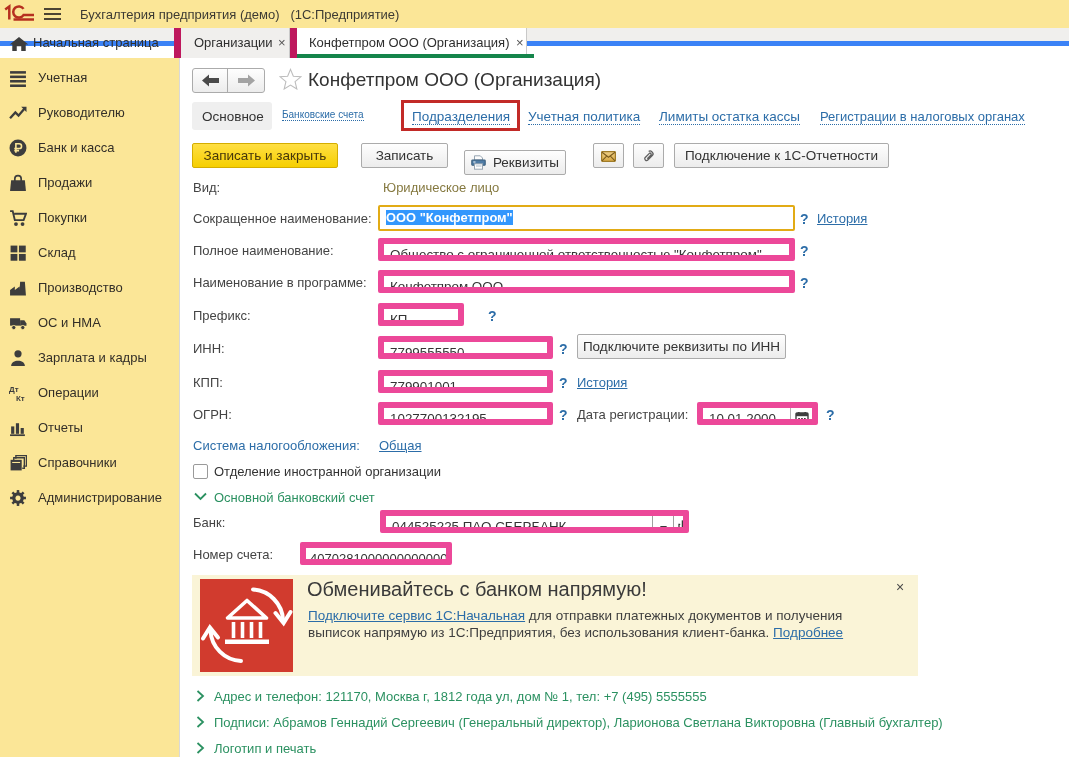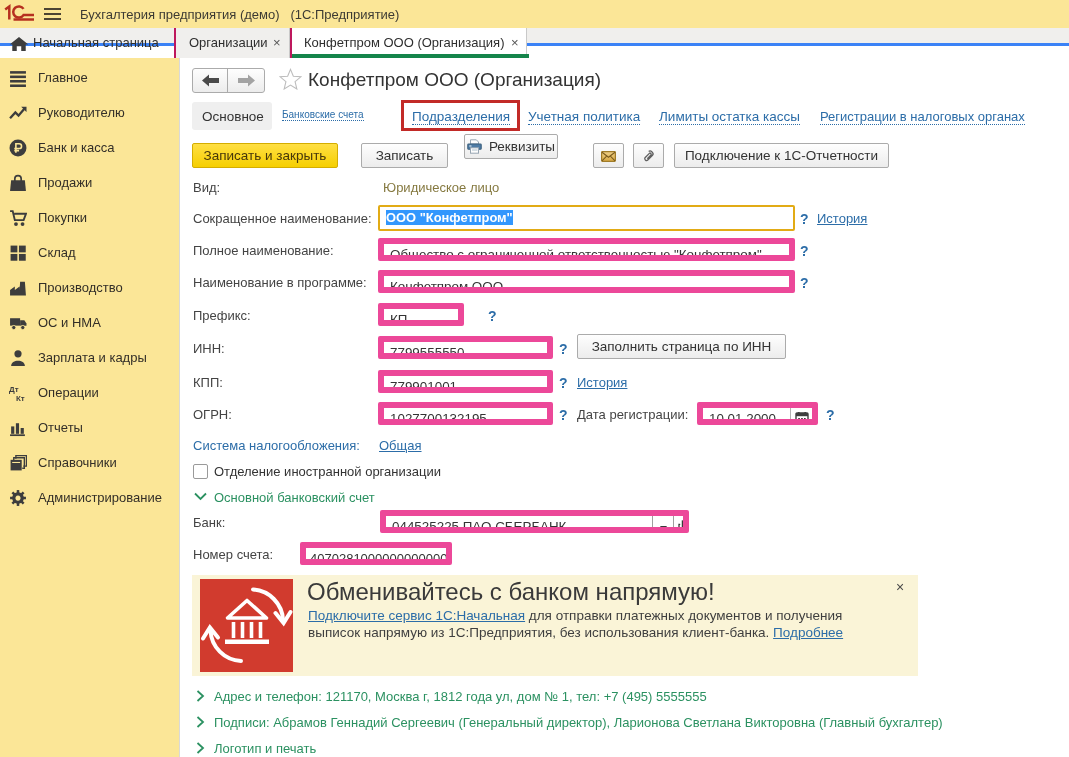--- a/index.html
+++ b/index.html
@@ -1,25 +1,25 @@
 <!DOCTYPE html>
 <html><head><meta charset="utf-8"><title>1C</title>
 <style>
 *{margin:0;padding:0;box-sizing:border-box}
 html,body{width:1069px;height:757px}
 body{font-family:"Liberation Sans",sans-serif;font-size:13px;color:#333;position:relative;background:#fff;overflow:hidden}
 .abs{position:absolute}
 .topbar{position:absolute;left:0;top:0;width:1069px;height:28px;background:#fbe697}
-.tabbar{position:absolute;left:0;top:28px;width:1069px;height:18px;background:#f0efed;border-bottom:3px solid #3b82f6}
+.tabbar{position:absolute;left:0;top:28px;width:1069px;height:18px;background:#f0efed;border-bottom:5px solid #3b82f6}
 .sidebar{position:absolute;left:0;top:58px;width:180px;height:699px;background:#fbe697;border-right:1px solid #d9d9d9}
 .content{position:absolute;left:181px;top:58px;width:888px;height:699px;background:#fff}
 .mi{position:absolute;left:0;width:180px;height:34px}
 .mi .ico{position:absolute;left:9px;top:8px;width:18px;height:18px}
 .mi .t{position:absolute;left:38px;top:9px;font-size:13px;color:#332f28}
-.tab{position:absolute;top:28px;height:30px;background:#f0efed;border-left:2px solid #be185d;border-right:1px solid #c9c9c9}
+.tab{position:absolute;top:28px;height:30px;background:#f0efed;border-left:7px solid #be185d;border-right:1px solid #c9c9c9}
 .tab.active{background:#fff}
 .tab .x{color:#555;font-size:13px}
 .link{color:#2c6da8;text-decoration:none}
 .dotted{border-bottom:1px dotted #2c6da8}
 .solidu{text-decoration:underline}
 .btn{position:absolute;height:25px;border:1px solid #ababab;border-radius:2px;background:linear-gradient(#fefefe,#ececec);font-size:13.5px;color:#333;text-align:center;line-height:23px}
 .inp{position:absolute;height:23px;border:6px solid #ec4899;border-radius:2px;background:#fff;font-size:13.4px;color:#333;line-height:21px;padding-left:6px;white-space:nowrap;overflow:hidden}
 .lbl{position:absolute;font-size:13px;color:#444;white-space:nowrap}
 .q{position:absolute;color:#2c6da8;font-weight:bold;font-size:14px}
 .green{color:#2b9161}
@@ -62,21 +62,21 @@
 <div id="menu">
     <div class="mi" style="top:61px">
       <svg class="ico" width="18" height="17" viewBox="0 0 17 17">
         <g fill="#3d3d3d">
           <rect x="1" y="2" width="15" height="2.4"></rect>
           <rect x="1" y="6.2" width="15" height="2.4"></rect>
           <rect x="1" y="10.4" width="15" height="2.4"></rect>
           <rect x="1" y="14.6" width="15" height="2.4"></rect>
         </g>
       </svg>
-      <div class="t">Главное</div>
+      <div class="t">Учетная</div>
     </div>
     <div class="mi" style="top:96px">
       <svg class="ico" width="18" height="17" viewBox="0 0 17 17">
         <path d="M1,13.5 L6,8 L9,11 L14.5,4.5" fill="none" stroke="#3d3d3d" stroke-width="2.2"></path>
         <path d="M11.5,2.5 L16.5,2.5 L16.5,7.5 Z" fill="#3d3d3d"></path>
       </svg>
       <div class="t">Руководителю</div>
     </div>
     <div class="mi" style="top:131px">
       <svg class="ico" width="18" height="17" viewBox="0 0 17 17">
@@ -203,21 +203,21 @@
 <div class="abs" style="left:202px;top:109px;font-size:13.5px;color:#333">Основное</div>
 <div class="abs" style="left:282px;top:109px;font-size:10px"><span class="link dotted">Банковские счета</span></div>
 <div class="abs" style="left:412px;top:109px;font-size:13.5px"><span class="link dotted">Подразделения</span></div>
 <div class="abs" style="left:401px;top:100px;width:119px;height:31px;border:3px solid #c22a27"></div>
 <div class="abs" style="left:528px;top:109px;font-size:13.5px"><span class="link dotted">Учетная политика</span></div>
 <div class="abs" style="left:659px;top:109px;font-size:13.5px"><span class="link dotted">Лимиты остатка кассы</span></div>
 <div class="abs" style="left:820px;top:109px;font-size:13px"><span class="link dotted">Регистрации в налоговых органах</span></div>
 
 <div class="btn" style="left:192px;top:143px;width:146px;background:linear-gradient(#ffdf43,#f6cf00);border-color:#d4ad00;font-weight:normal;color:#46370b">Записать и закрыть</div>
 <div class="btn" style="left:361px;top:143px;width:87px">Записать</div>
-<div class="btn" style="left:464px;top:134px;width:94px">
+<div class="btn" style="left:464px;top:150px;width:102px">
   <svg width="15" height="15" viewBox="0 0 15 15" style="vertical-align:-3px;margin-right:7px">
       <path d="M3.5,0.8 L9.3,0.8 L11.5,3 L11.5,5 L3.5,5 Z" fill="#fdfdfd" stroke="#97a5b2" stroke-width="1"></path>
       <rect x="0.8" y="5" width="13.4" height="5.2" rx="0.8" fill="#4f7ca6" stroke="#3a5f7d" stroke-width="1.1"></rect>
       <rect x="2.3" y="6.4" width="2.2" height="1.2" fill="#d7e4ef"></rect>
       <rect x="3.5" y="8.8" width="8" height="5.4" fill="#fdfdfd" stroke="#97a5b2" stroke-width="1"></rect>
       <line x1="5" y1="11" x2="10.5" y2="11" stroke="#aebfcc" stroke-width="1"></line>
     </svg>Реквизиты</div>
 <div class="btn" style="left:593px;top:143px;width:31px">
   <svg width="15" height="11" viewBox="0 0 15 11" style="margin-top:7px">
       <defs>
@@ -255,21 +255,21 @@
 <div class="inp" style="left:378px;top:270px;width:417px">Конфетпром ООО</div>
 <div class="q" style="left:800px;top:275px">?</div>
 
 <div class="lbl" style="left:193px;top:308px">Префикс:</div>
 <div class="inp" style="left:378px;top:303px;width:86px">КП</div>
 <div class="q" style="left:488px;top:308px">?</div>
 
 <div class="lbl" style="left:193px;top:341px">ИНН:</div>
 <div class="inp" style="left:378px;top:336px;width:175px">7799555550</div>
 <div class="q" style="left:559px;top:341px">?</div>
-<div class="btn" style="left:577px;top:334px;width:209px">Заполнить страница по ИНН</div>
+<div class="btn" style="left:577px;top:334px;width:209px">Подключите реквизиты по ИНН</div>
 
 <div class="lbl" style="left:193px;top:375px">КПП:</div>
 <div class="inp" style="left:378px;top:370px;width:175px">779901001</div>
 <div class="q" style="left:559px;top:375px">?</div>
 <div class="abs" style="left:577px;top:375px"><a class="link solidu" href="#h">История</a></div>
 
 <div class="lbl" style="left:193px;top:407px">ОГРН:</div>
 <div class="inp" style="left:378px;top:402px;width:175px">1027700132195</div>
 <div class="q" style="left:559px;top:407px">?</div>
 <div class="lbl" style="left:577px;top:407px">Дата регистрации:</div>
@@ -338,21 +338,21 @@
       <line x1="25" y1="62.8" x2="69" y2="62.8" stroke-width="4.6"></line>
       <g stroke-width="4" stroke-linecap="round">
         <path d="M53,10.5 A32,32 0 0 1 83,41"></path>
         <path d="M75.5,34 L83.6,44 L90.5,33"></path>
         <path d="M41,82 A32,32 0 0 1 10.5,51.5"></path>
         <path d="M18,58.5 L9.9,48.5 L3,59.5"></path>
       </g>
     </g>
   </svg>
 </div>
-<div class="abs" style="left:307px;top:578px;font-size:24px;color:#3a3a3a">Обменивайтесь с банком напрямую!</div>
+<div class="abs" style="left:307px;top:578px;font-size:20px;color:#3a3a3a">Обменивайтесь с банком напрямую!</div>
 <div class="abs" style="left:308px;top:608px;font-size:13.5px;color:#3f3f3f;line-height:16.5px;width:600px">
   <a class="link solidu" href="#h">Подключите сервис 1С:Начальная</a> для отправки платежных документов и получения<br>
   выписок напрямую из 1С:Предприятия, без использования клиент-банка. <a class="link solidu" href="#h">Подробнее</a>
 </div>
 <div class="abs" style="left:896px;top:579px;font-size:14px;color:#4a4a4a">×</div>
 
 <svg class="abs" style="left:196px;top:690px" width="9" height="12" viewBox="0 0 9 12">
     <path d="M1.5,1 L7,6 L1.5,11" fill="none" stroke="#2b9161" stroke-width="1.8"></path>
   </svg>
 <div class="abs green" style="left:214px;top:689px">Адрес и телефон: 121170, Москва г, 1812 года ул, дом № 1, тел: +7 (495) 5555555</div>

